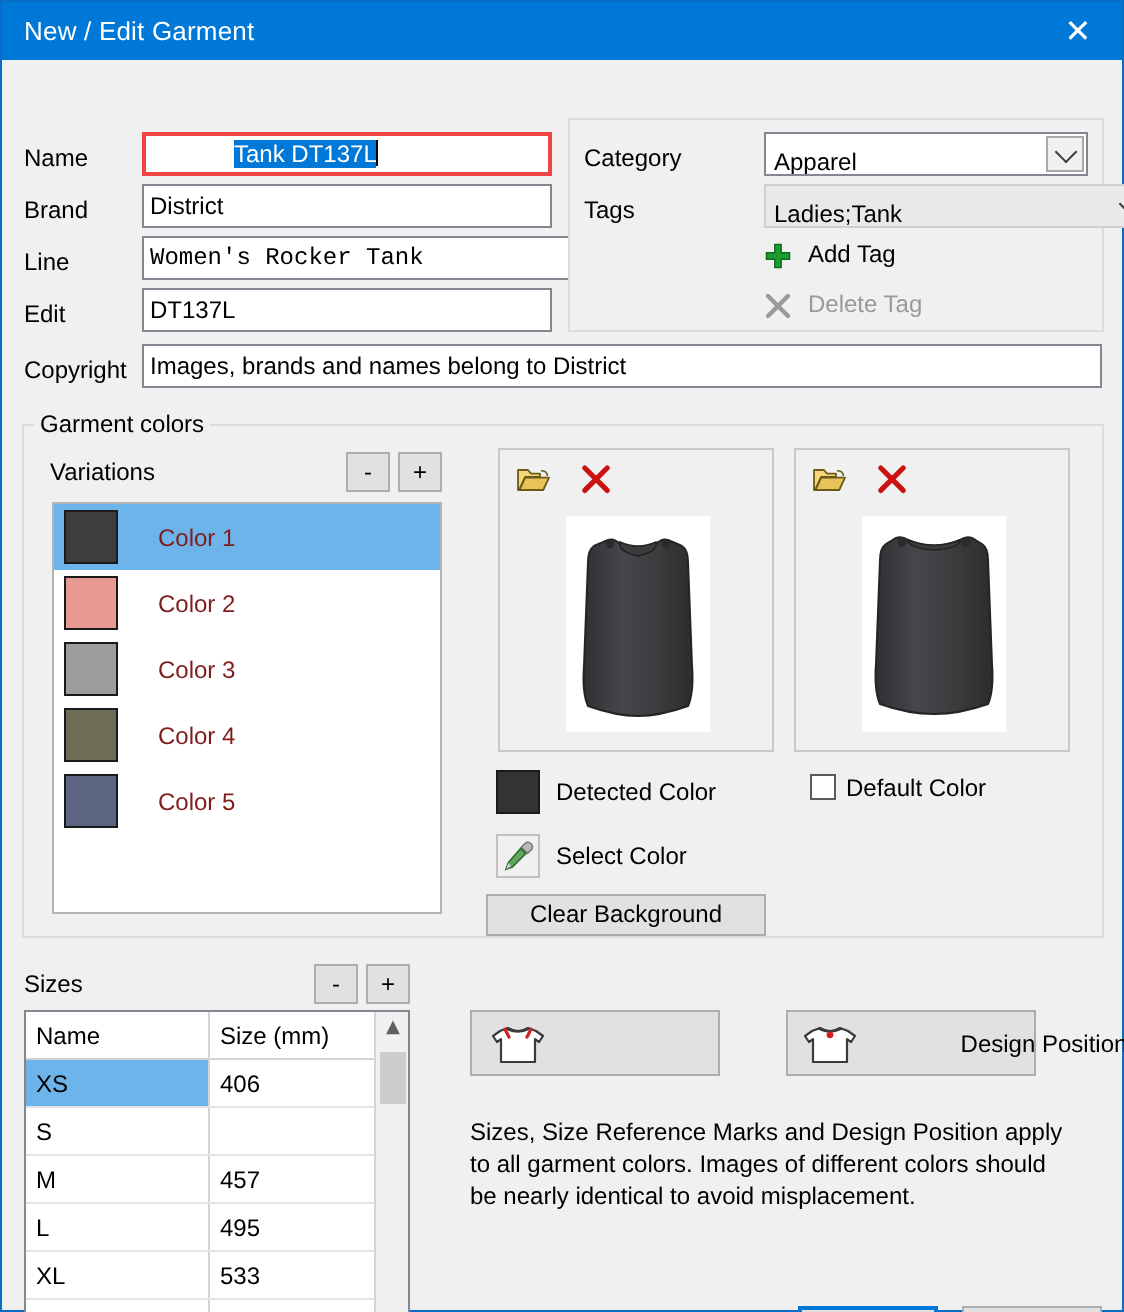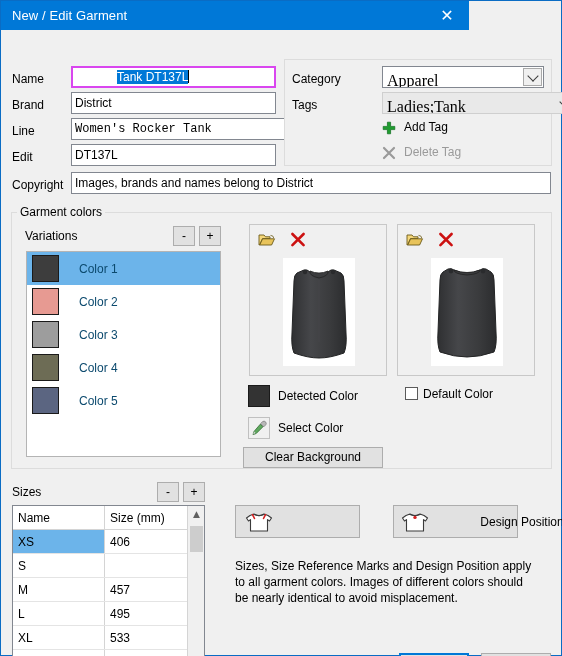--- a/index.html
+++ b/index.html
@@ -20,21 +20,21 @@
     left: 0; top: 0;
     width: 562px;
     height: 656px;
     box-sizing: border-box;
     border: 1px solid #0a6cc4;
     background: #f0f0f0;
   }
   .titlebar {
     position: absolute;
     left: 0; top: 0;
-    width: 468px;
+    width: 560px;
     height: 29px;
     background: #0078d7;
     color: #ffffff;
   }
   .title-text {
     position: absolute;
     left: 11px;
     top: 7px;
     font-size: 13px;
     color: #ffffff;
@@ -78,47 +78,46 @@
     font-family: "Liberation Sans", sans-serif;
     font-size: 12px;
     color: #000;
     padding: 0 3px;
     line-height: 20px;
     height: 22px;
     white-space: nowrap;
     overflow: hidden;
   }
   .textbox.focused {
-    border: 2px solid #d946ef;
+    border: 2px solid #ef4444;
     line-height: 18px;
     padding-left: 44px;
   }
   .sel-text {
     background: #0078d7;
     color: #ffffff;
   }
   .caret {
     display: inline-block;
     width: 1px;
     height: 13px;
     background: #000;
     vertical-align: -2px;
   }
   .combo {
     position: absolute;
     box-sizing: border-box;
     height: 22px;
     border: 1px solid #828790;
     background: #ffffff;
-    font-size: 16px;
+    font-size: 12px;
     line-height: 20px;
     padding: 4px 22px 0 4px;
     white-space: nowrap;
     overflow: hidden;
-    font-family: Liberation Serif, serif;
   }
   .combo.flat {
     background: #e9e9e9;
     border: 1px solid #cfcfcf;
   }
   .combo .arrowbox {
     position: absolute;
     right: 1px;
     top: 1px;
     width: 19px;
@@ -196,21 +195,21 @@
   .swatch {
     width: 27px;
     height: 27px;
     box-sizing: border-box;
     border: 1px solid #1a1a1a;
     flex: 0 0 auto;
   }
   .var-label {
     margin-left: 20px;
     font-size: 12px;
-    color: #0c4a6e;
+    color: #7f1d1d;
   }
 
   
   .imgpane {
     position: absolute;
     box-sizing: border-box;
     border: 1px solid #c8c8c8;
     background: #f0f0f0;
   }
   .icon-open, .icon-x {

